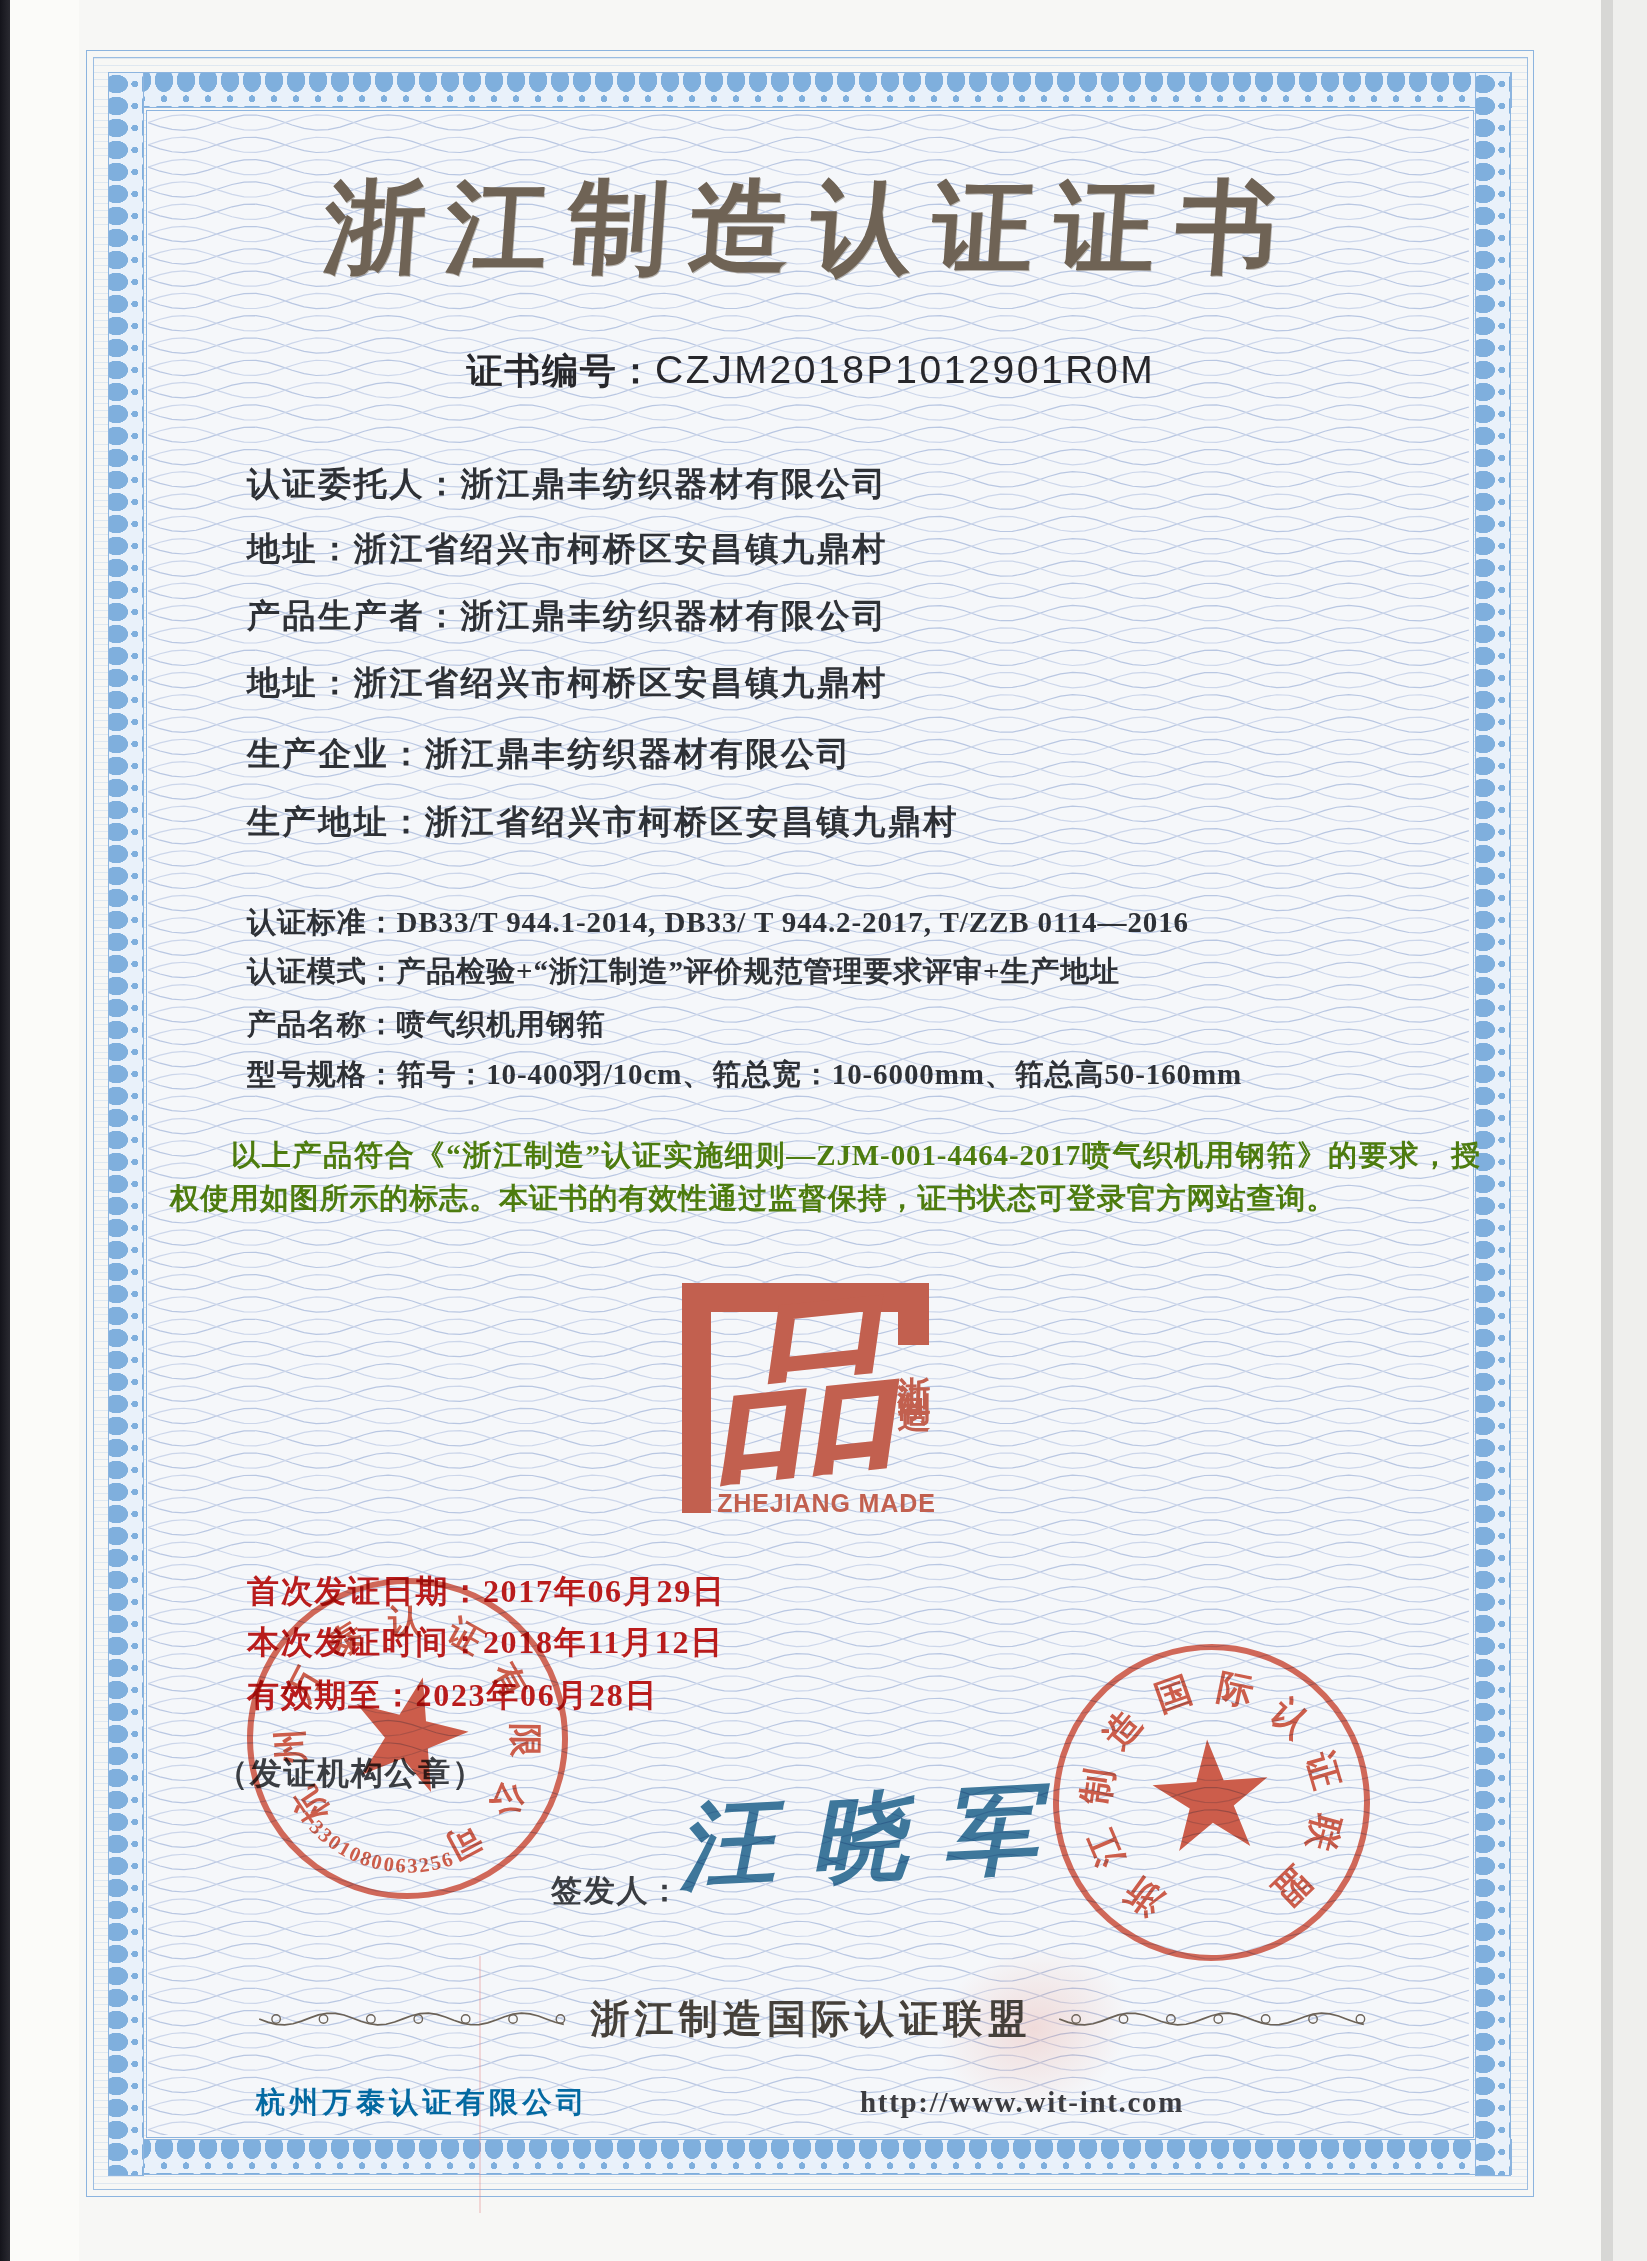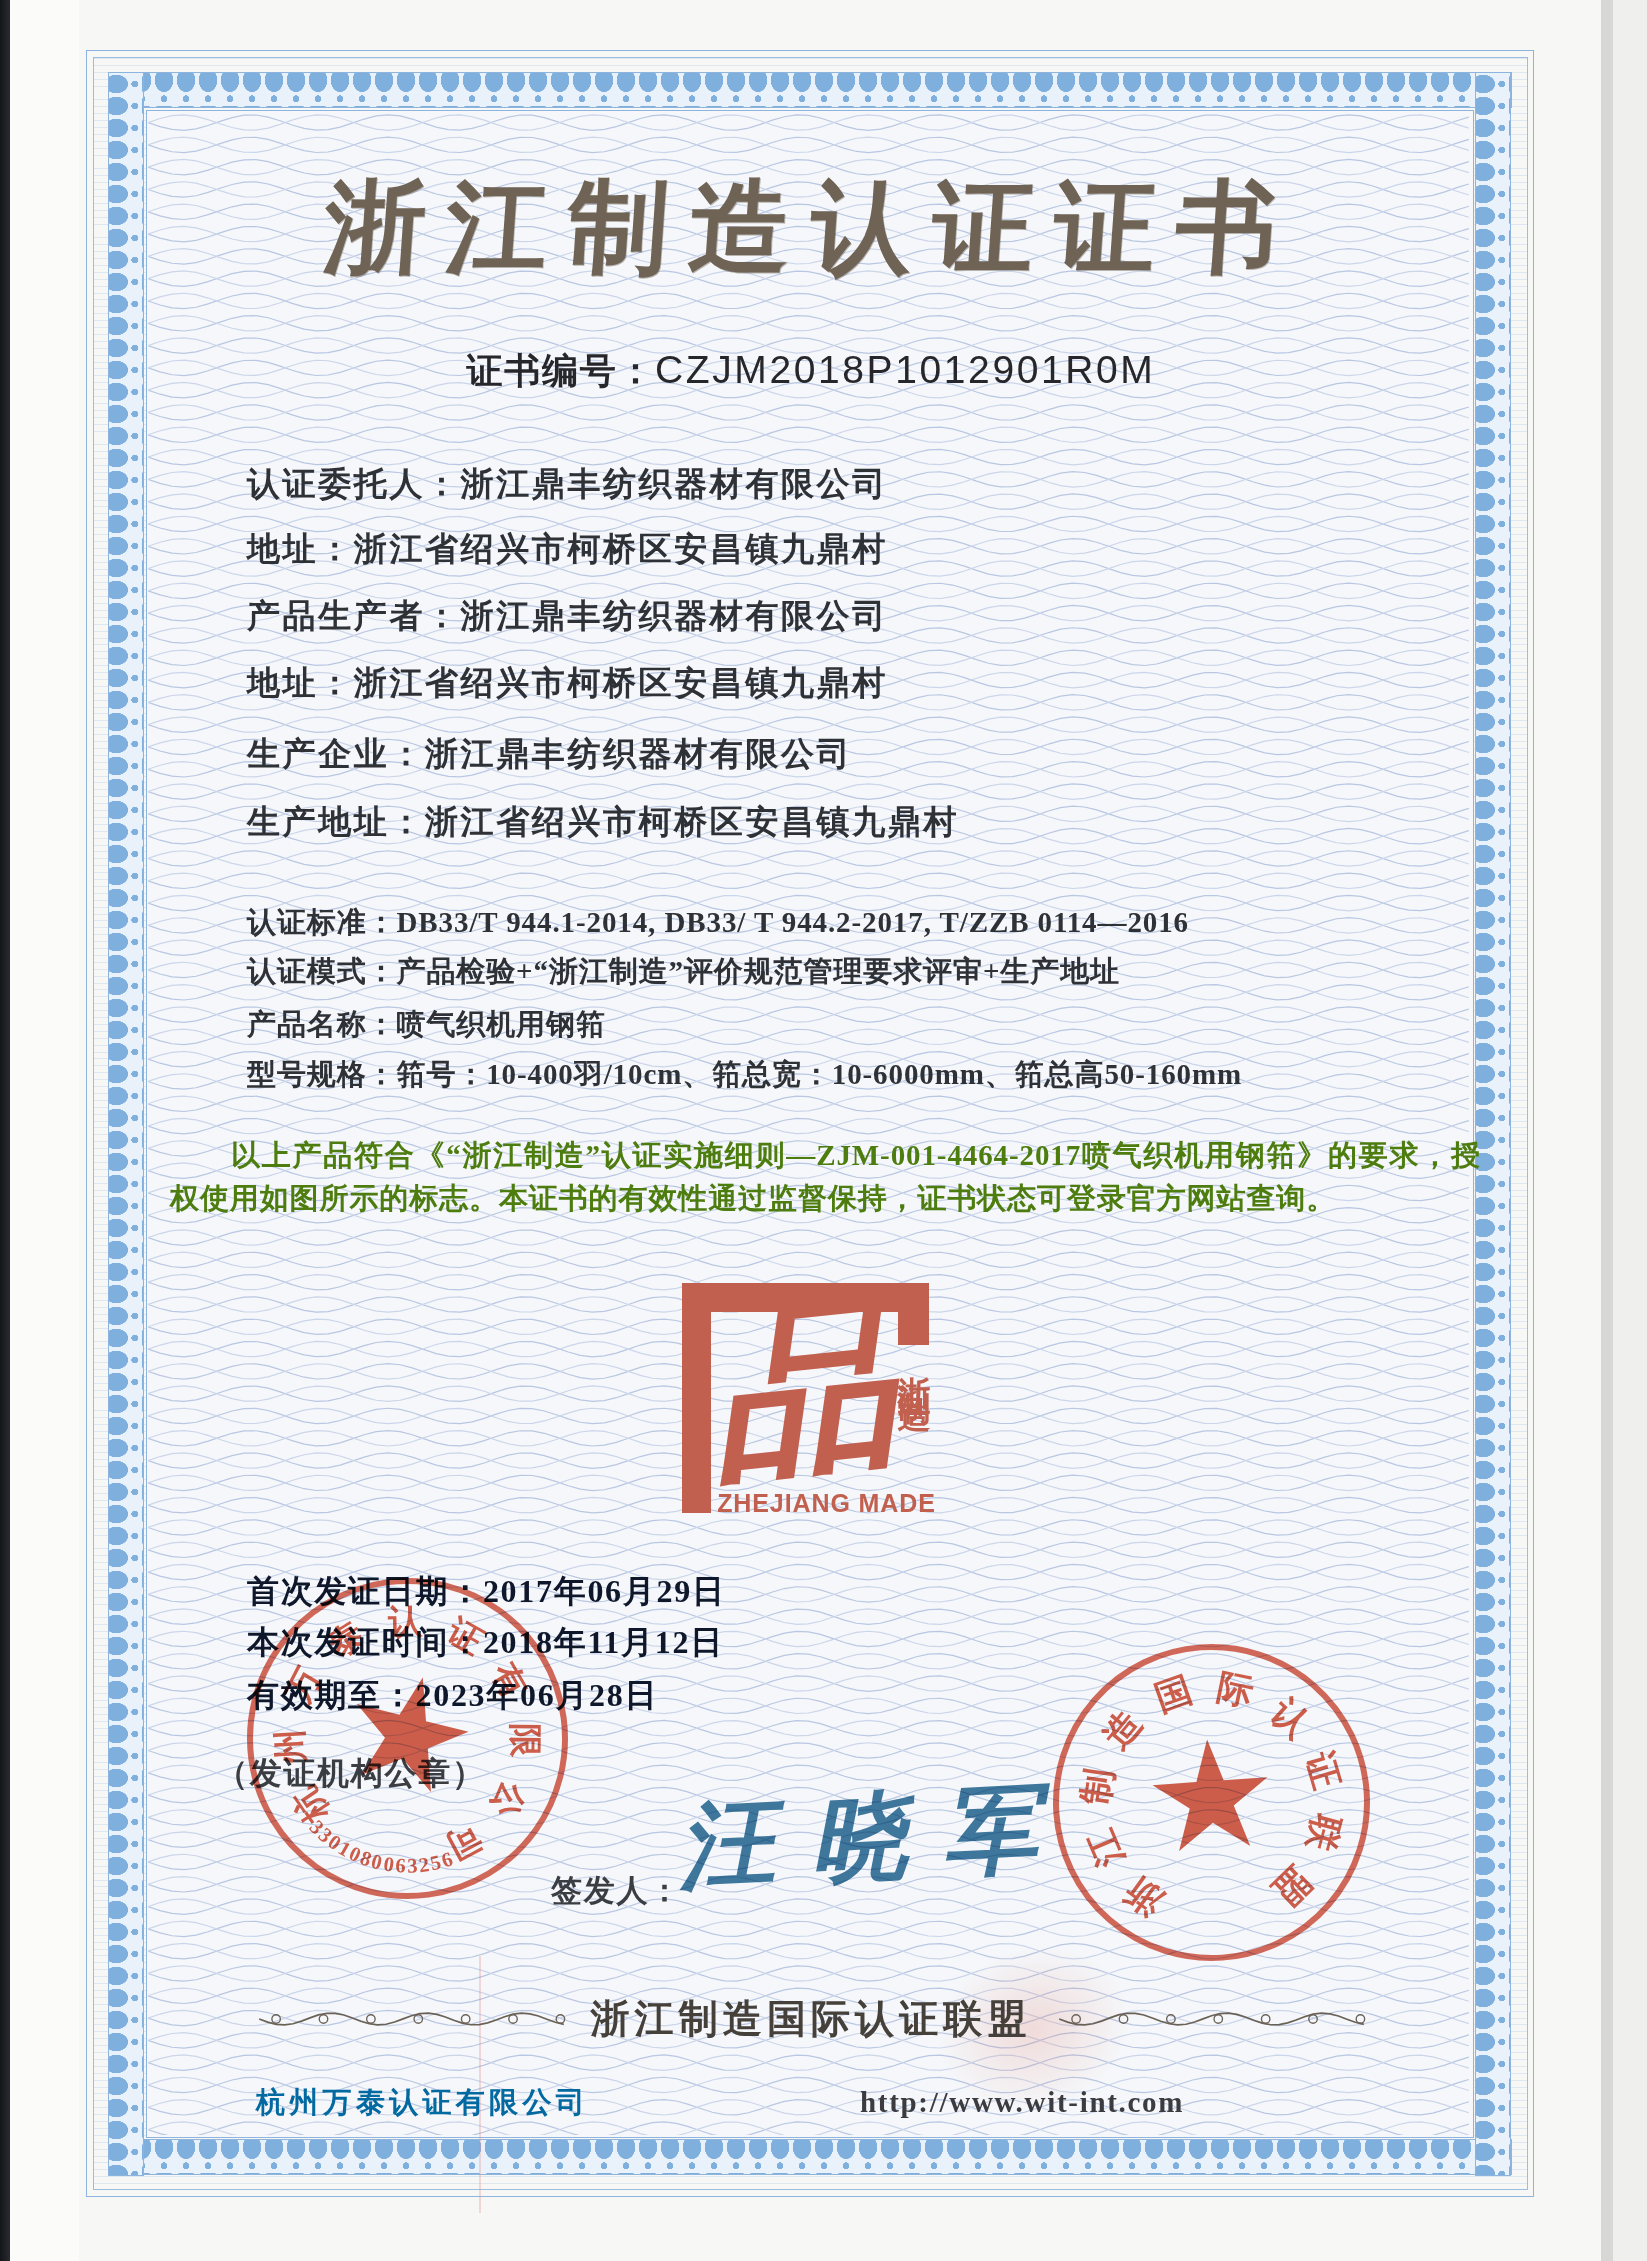--- a/index.html
+++ b/index.html
@@ -51,21 +51,21 @@
   .logo-topbar{left:0;top:0;width:247px;height:29px;}
   .logo-leftbar{left:0;top:0;width:29px;height:230px;}
   .logo-stub{left:216px;top:0;width:31px;height:62px;}
   .logo-mark{position:absolute;left:29px;top:15.4px;font-size:184px;line-height:1;color:#c2604f;
       font-weight:700;font-style:italic;transform:rotate(-6deg);}
   .logo-side{position:absolute;left:209px;top:67px;writing-mode:vertical-rl;font-size:33px;
       font-weight:700;color:#c2604f;letter-spacing:7.7px;}
   .logo-caption{position:absolute;left:33px;top:206px;width:223px;font-size:25px;font-weight:700;
       color:#c2604f;font-family:"Liberation Sans","DejaVu Sans",sans-serif;letter-spacing:0.9px;white-space:nowrap;text-align:center;}
   
-  .dline{left:247px;font-size:32px;font-weight:700;color:#0f172a;letter-spacing:1.7px;white-space:nowrap;}
+  .dline{left:247px;font-size:32px;font-weight:700;color:#b91c1c;letter-spacing:1.7px;white-space:nowrap;}
   .sealnote{left:216px;top:1752px;font-size:32px;font-weight:600;color:#3a3d42;letter-spacing:1.7px;}
   .issuer{left:551px;top:1870px;font-size:31px;font-weight:700;color:#3a3d42;letter-spacing:1.7px;}
   .signature{left:678px;top:1774px;font-size:96px;color:#2b6d94;font-style:italic;font-weight:600;
       letter-spacing:36px;transform:rotate(-3deg);mix-blend-mode:multiply;opacity:.9;white-space:nowrap;}
   
   .seal{border-radius:50%;border:6.9px solid rgba(213,91,73,.9);mix-blend-mode:multiply;color:#d5604c;}
   .seal .star{position:absolute;left:50%;top:50%;transform:translate(-50%,-54%);font-size:150px;
       font-family:"DejaVu Sans",sans-serif;}
   .seal span.arc{font-weight:700;}
   .seal-left{left:247px;top:1578px;width:309px;height:309px;transform:rotate(14deg);}

